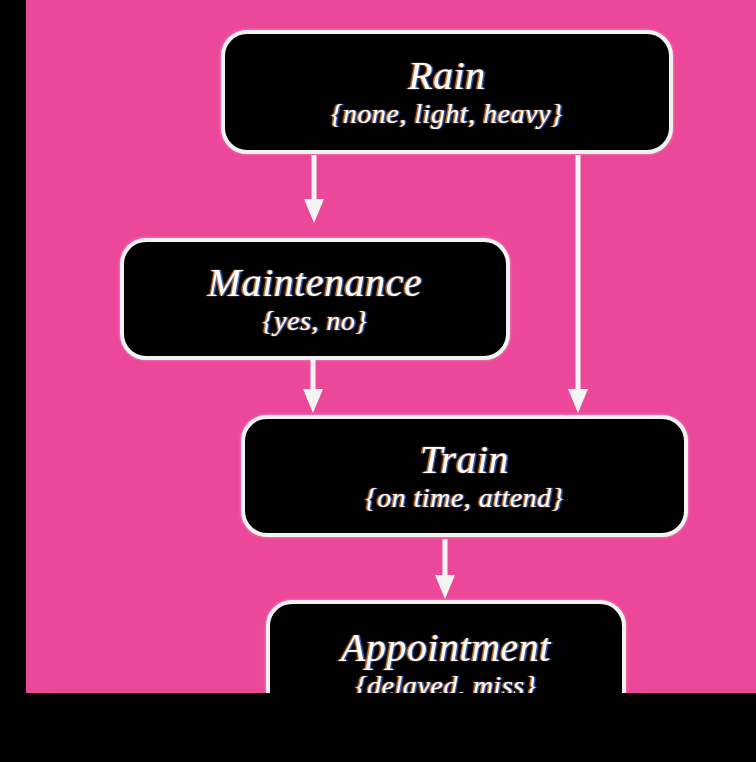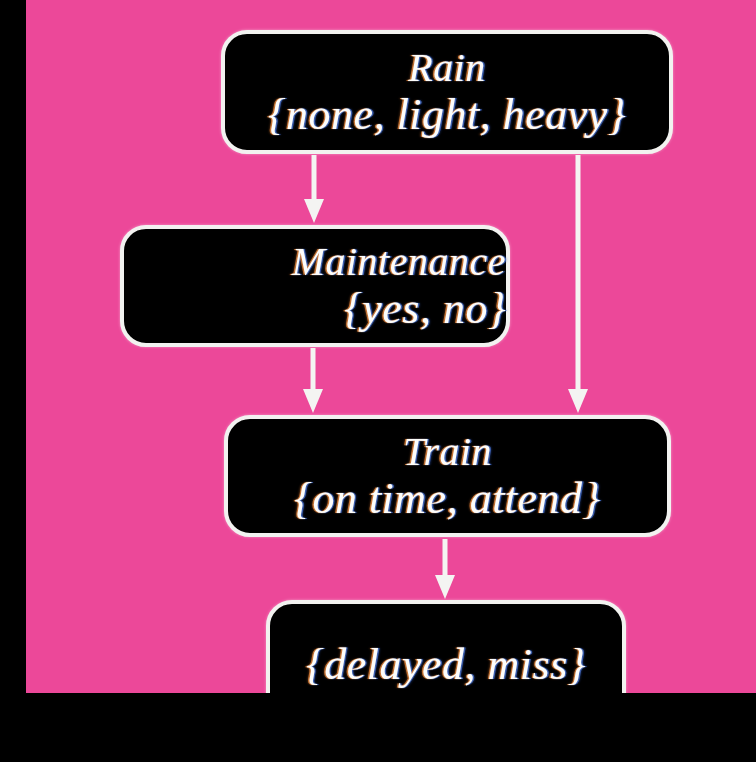--- a/index.html
+++ b/index.html
@@ -40,25 +40,25 @@
     line-height: 1.08;
     
     text-shadow:
       -1.4px 0 0 rgba(214,126,56,0.85),
        1.4px 0 0 rgba(70,110,200,0.80),
       -2.2px 0 2px rgba(190,100,40,0.35),
        2.2px 0 2px rgba(50,90,190,0.35),
        0 0 1px rgba(255,255,255,0.9);
   }
   .node .name   { font-size: 40px; letter-spacing: 0.5px; }
-  .node .states { font-size: 44px; letter-spacing: 0.5px; margin-top: 2px; }
+  .node .states { font-size: 28px; letter-spacing: 0.5px; margin-top: 2px; }
 
   #node-rain        { left: 195px; top: 30px;  width: 452px; height: 124px; }
-  #node-maintenance { left: 94px;  top: 225px; width: 390px; height: 122px; align-items: flex-end; }
-  #node-train       { left: 198px; top: 415px; width: 447px; height: 122px; }
+  #node-maintenance { left: 94px;  top: 238px; width: 390px; height: 122px; }
+  #node-train       { left: 215px; top: 415px; width: 447px; height: 122px; }
   #node-appointment { left: 240px; top: 600px; width: 360px; height: 127px; }
 
   
   .edge {
     position: absolute;
     pointer-events: none;
   }
   .edge .stem {
     position: absolute;
     left: 50%;
@@ -129,16 +129,17 @@
     <div class="line name">Maintenance</div>
     <div class="line states">{yes, no}</div>
   </div>
 
   <div class="node" id="node-train">
     <div class="line name">Train</div>
     <div class="line states">{on time, attend}</div>
   </div>
 
   <div class="node" id="node-appointment">
+    <div class="line name">Appointment</div>
     <div class="line states">{delayed, miss}</div>
   </div>
 
 </div>
 
 </body></html>

